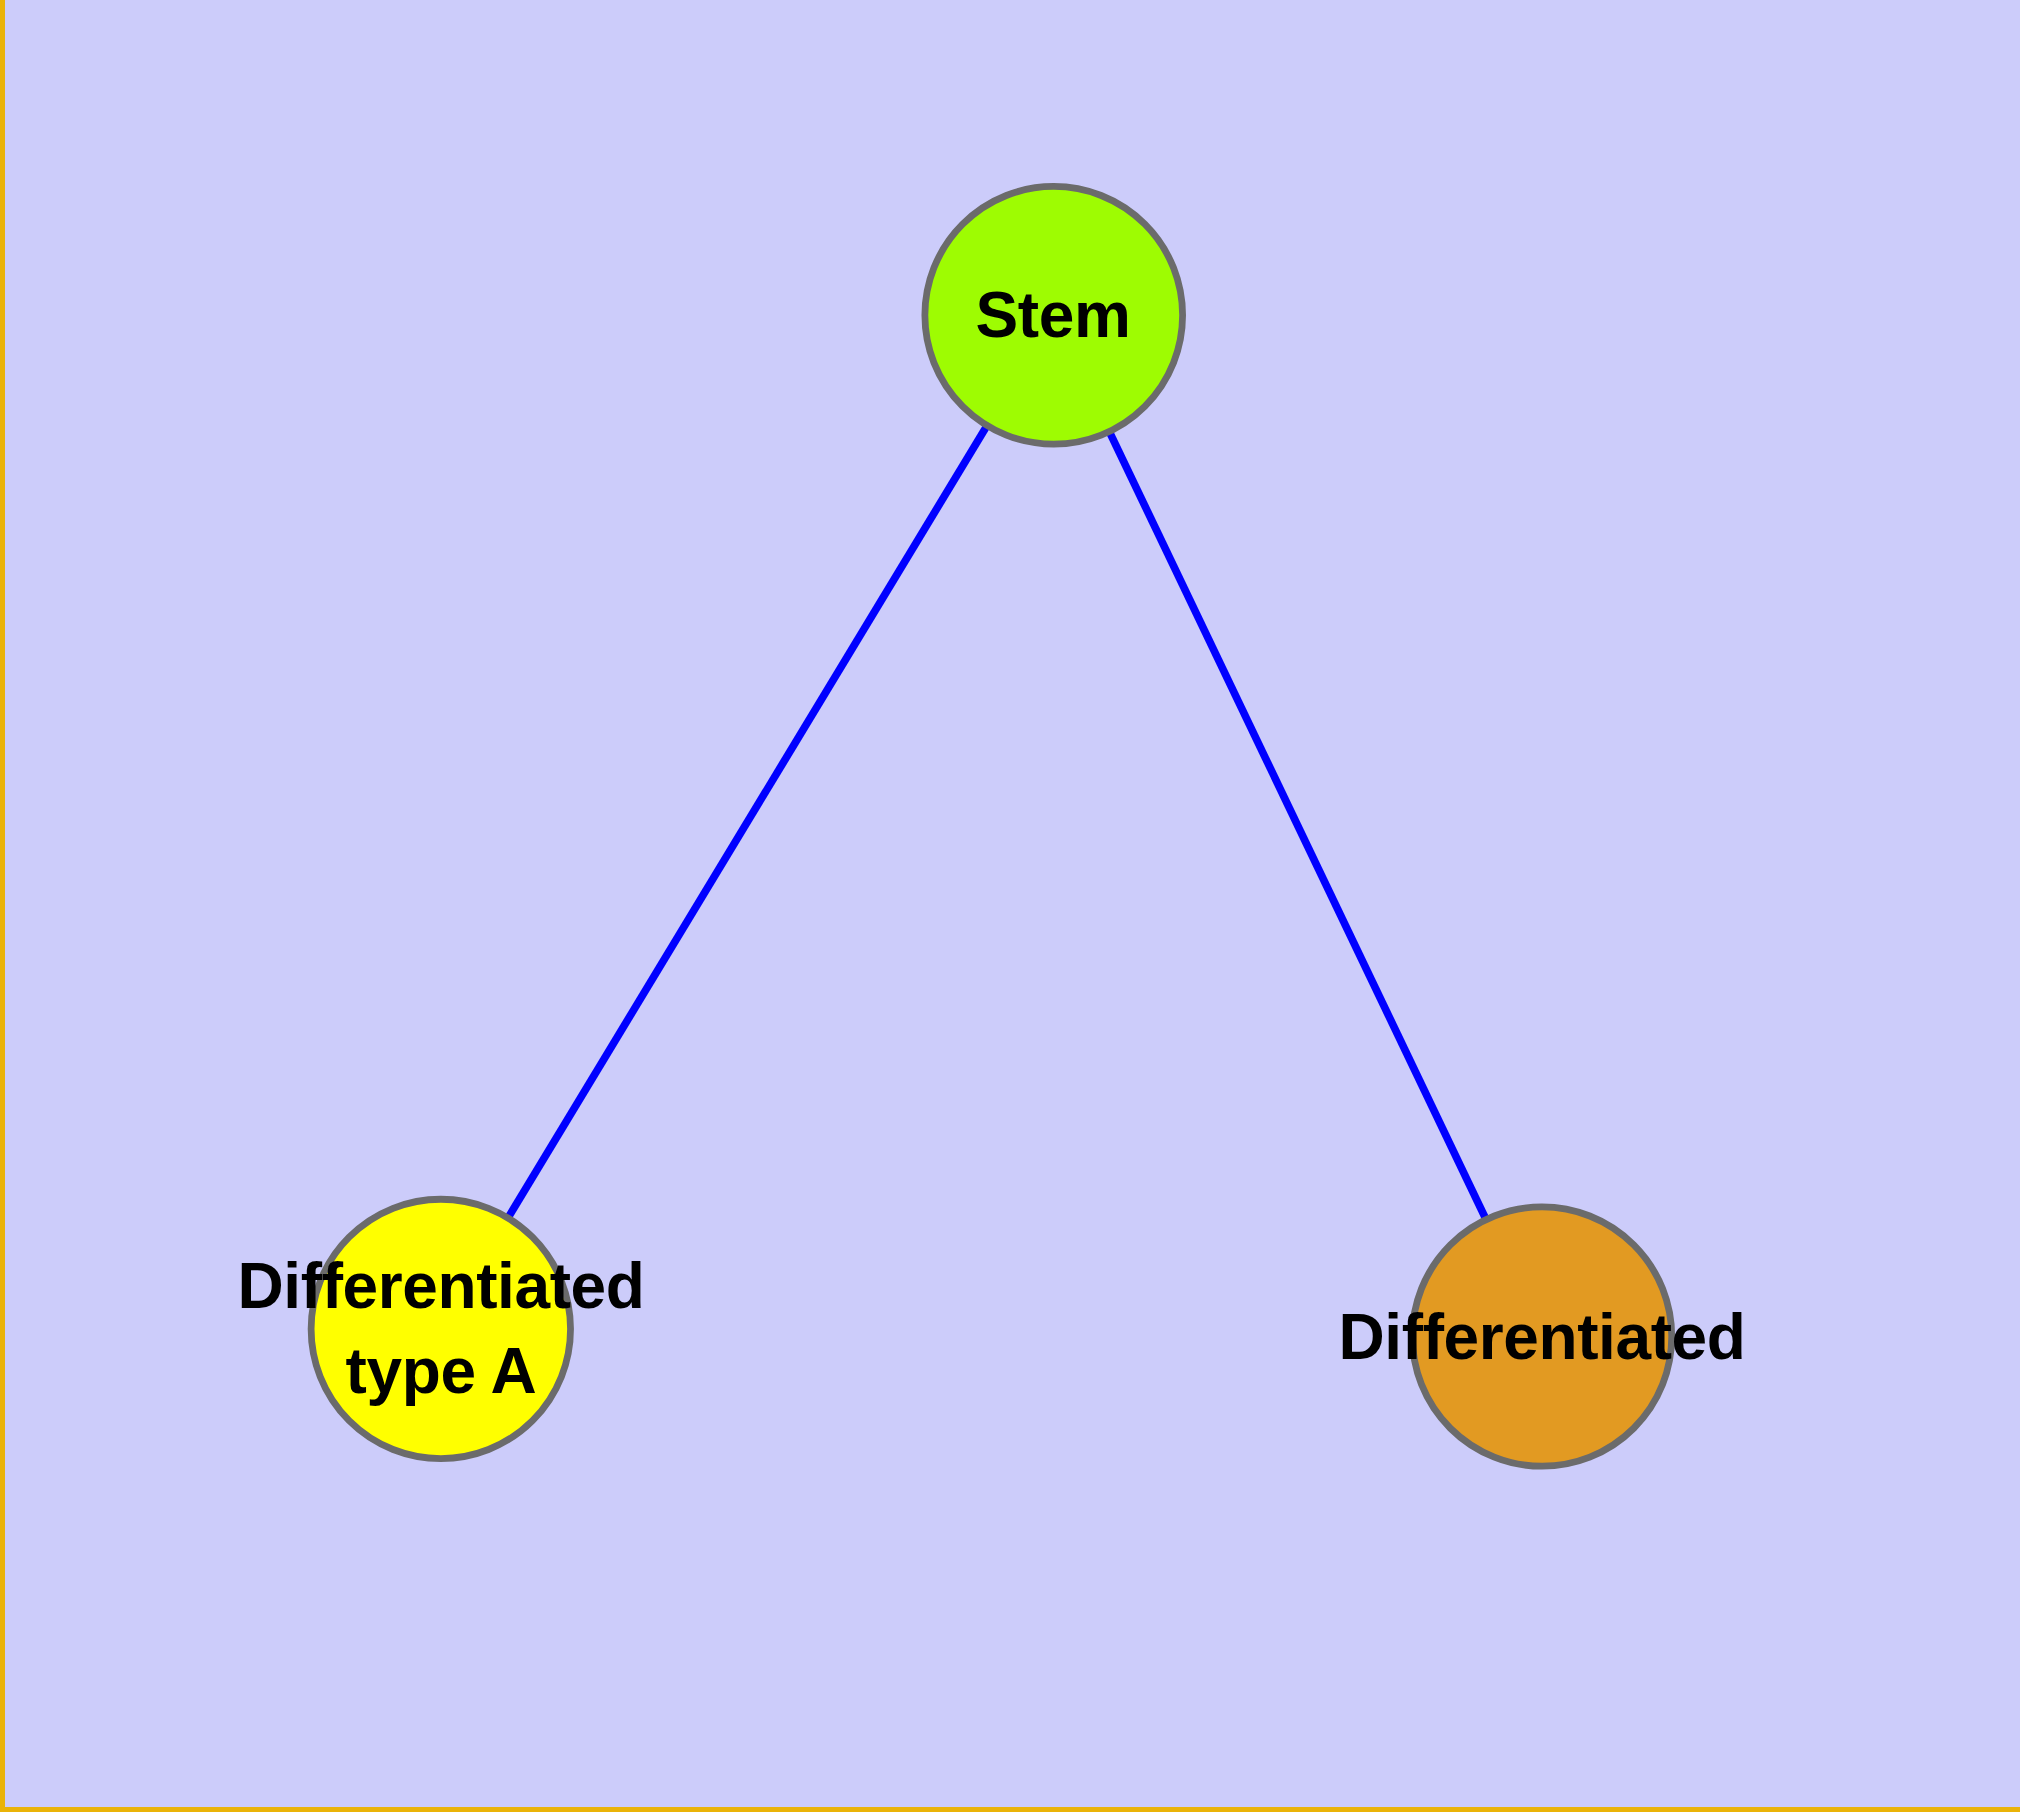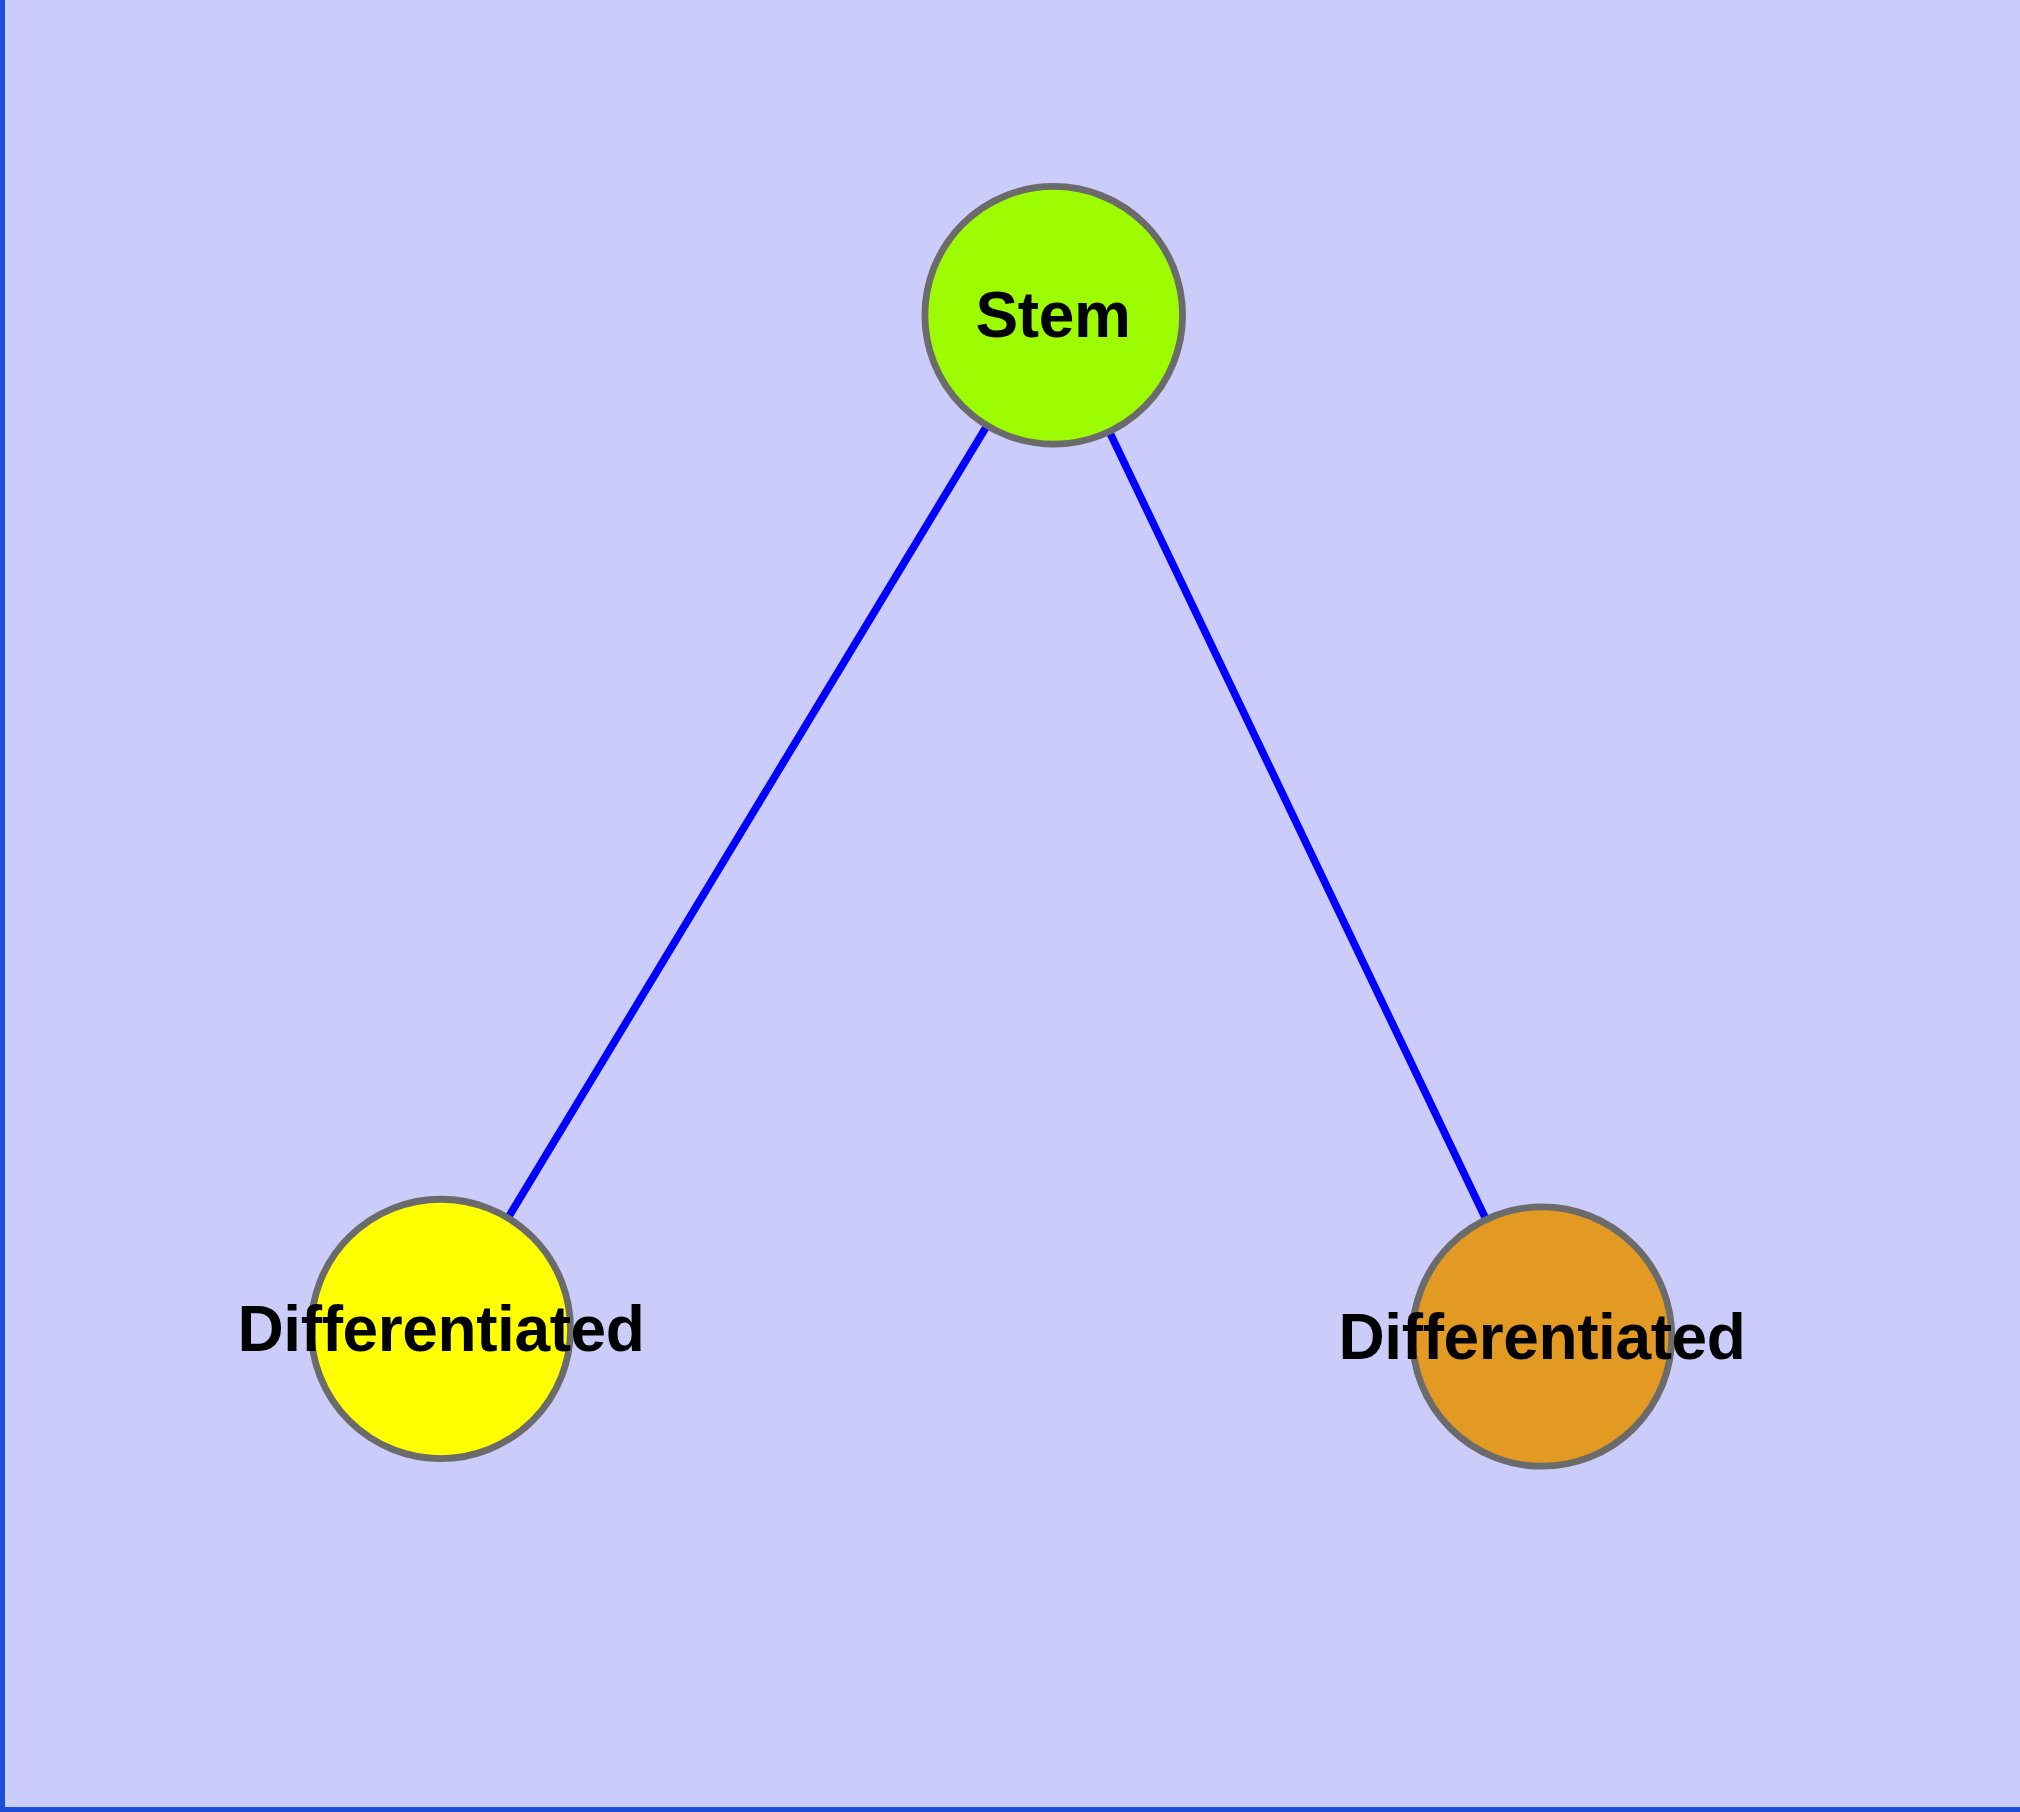--- a/index.html
+++ b/index.html
@@ -52,40 +52,41 @@
     white-space: nowrap;
     letter-spacing: -0.4px;
     transform: translate(-50%, -50%);
     pointer-events: none;
     font-family: "Liberation Sans", "DejaVu Sans", sans-serif;
   }
 </style>
 </head>
 <body>
 
-<div id="canvas" style="background: #1d4ed8;">
+<div id="canvas" style="background: #eab308;">
   <div id="plot-area" style="background: rgb(204, 204, 250);"></div>
 
   <svg id="graph-svg" viewBox="0 0 2384 2138" preserveAspectRatio="none">
     <g>
       <line class="graph-edge" x1="1243" y1="372" x2="520" y2="1568" stroke="#0000ff" stroke-width="9"></line>
       <line class="graph-edge" x1="1243" y1="372" x2="1819" y2="1577" stroke="#0000ff" stroke-width="9"></line>
     </g>
     <g>
       <circle class="graph-node-circle" cx="1243" cy="372" r="152" fill="#9efc02" stroke="#6b6b6b" stroke-width="8"></circle>
       <circle class="graph-node-circle" cx="520" cy="1568" r="153" fill="#ffff00" stroke="#6b6b6b" stroke-width="8"></circle>
       <circle class="graph-node-circle" cx="1819" cy="1577" r="153" fill="#e29a22" stroke="#6b6b6b" stroke-width="8"></circle>
     </g>
   </svg>
 
   <div class="node-label" style="left: 1053px; top: 315px; color: rgb(0, 0, 0); font-size: 64px;">
     <div>Stem</div>
   </div>
 
   <div class="node-label" style="left: 441px; top: 1329px; color: rgb(0, 0, 0); font-size: 64px;">
     <div>Differentiated</div>
+    <div>type A</div>
   </div>
 
   <div class="node-label" style="left: 1542px; top: 1337px; color: rgb(0, 0, 0); font-size: 64px;">
     <div>Differentiated</div>
   </div>
 </div>
 
 
 </body></html>

